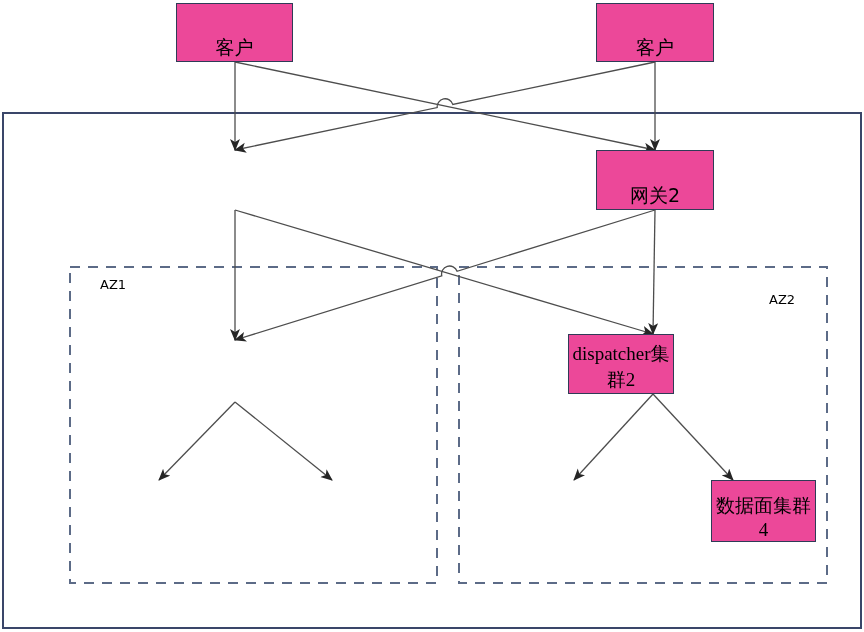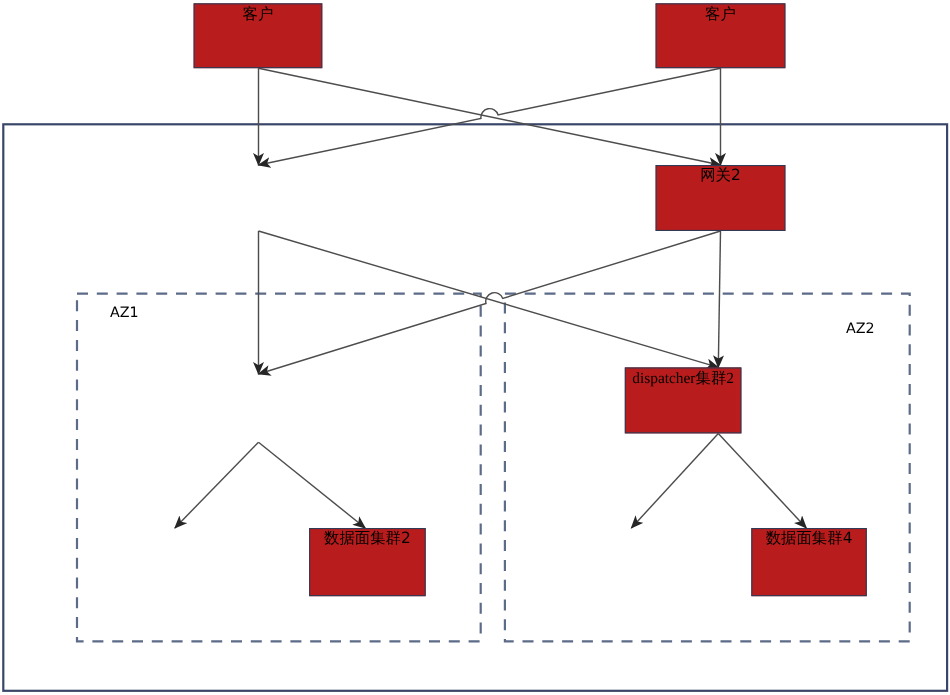--- a/index.html
+++ b/index.html
@@ -7,24 +7,24 @@
     position:relative;
     width:864px;height:632px;
     background:#ffffff;
     font-family:"DejaVu Sans","Liberation Sans",sans-serif;
     overflow:hidden;
   }
   #edge-layer{position:absolute;left:0;top:0;}
   .node{
     position:absolute;
     box-sizing:border-box;
-    background:#b91c1c;
+    background:#ec4899;
     border:1.5px solid #2f3b57;
-    display:flex;align-items:flex-start;justify-content:center;
-    font-size:14px;color:#000000;
+    display:flex;align-items:flex-end;justify-content:center;
+    font-size:19px;color:#000000;
     text-align:center;
     z-index:2;
   }
   .zone-label{
     position:absolute;
     font-size:13px;color:#000000;
     z-index:1;
     white-space:nowrap;
   }
 </style>
@@ -78,22 +78,19 @@
   <div class="node" style="left:596px;top:150px;width:118px;height:60px;">
     <span>网关2</span>
   </div>
 
 
   <div class="node" style="left:568px;top:334px;width:106px;height:60px;font-family:Liberation Serif, serif;">
     <span>dispatcher集群2</span>
   </div>
 
 
-  <div class="node" style="left:281px;top:480px;width:106px;height:62px;">
-    <span>数据面集群2</span>
-  </div>
 
 
-  <div class="node" style="left:683px;top:480px;width:105px;height:62px;">
+  <div class="node" style="left:711px;top:480px;width:105px;height:62px;font-family:Liberation Serif, serif;">
     <span>数据面集群4</span>
   </div>
 
 </div>
 
 </body></html>

